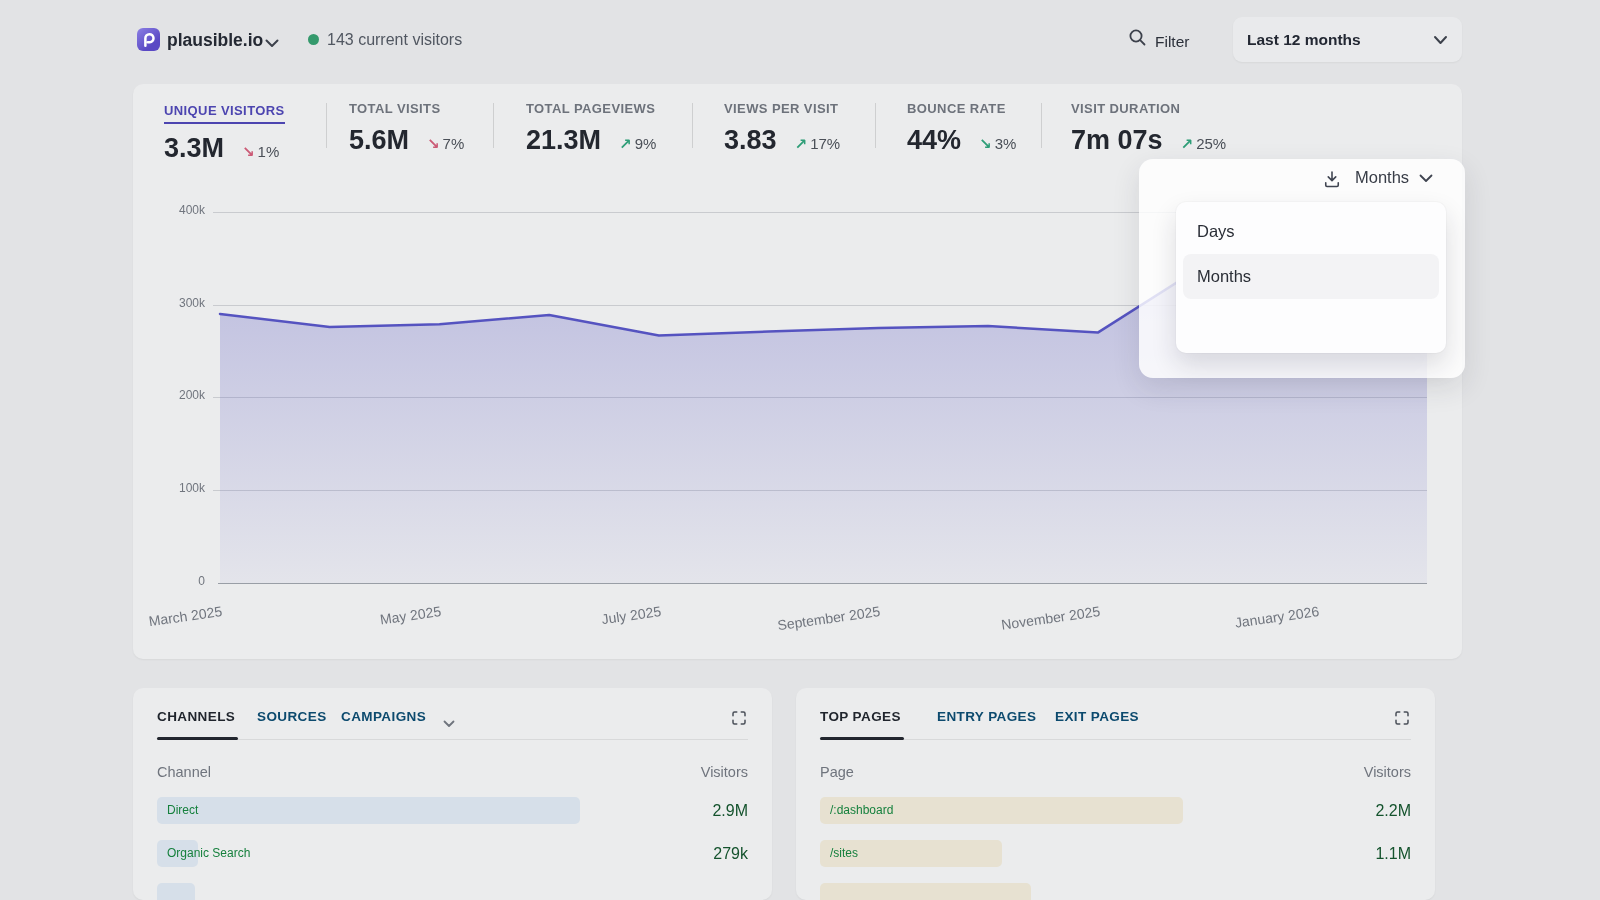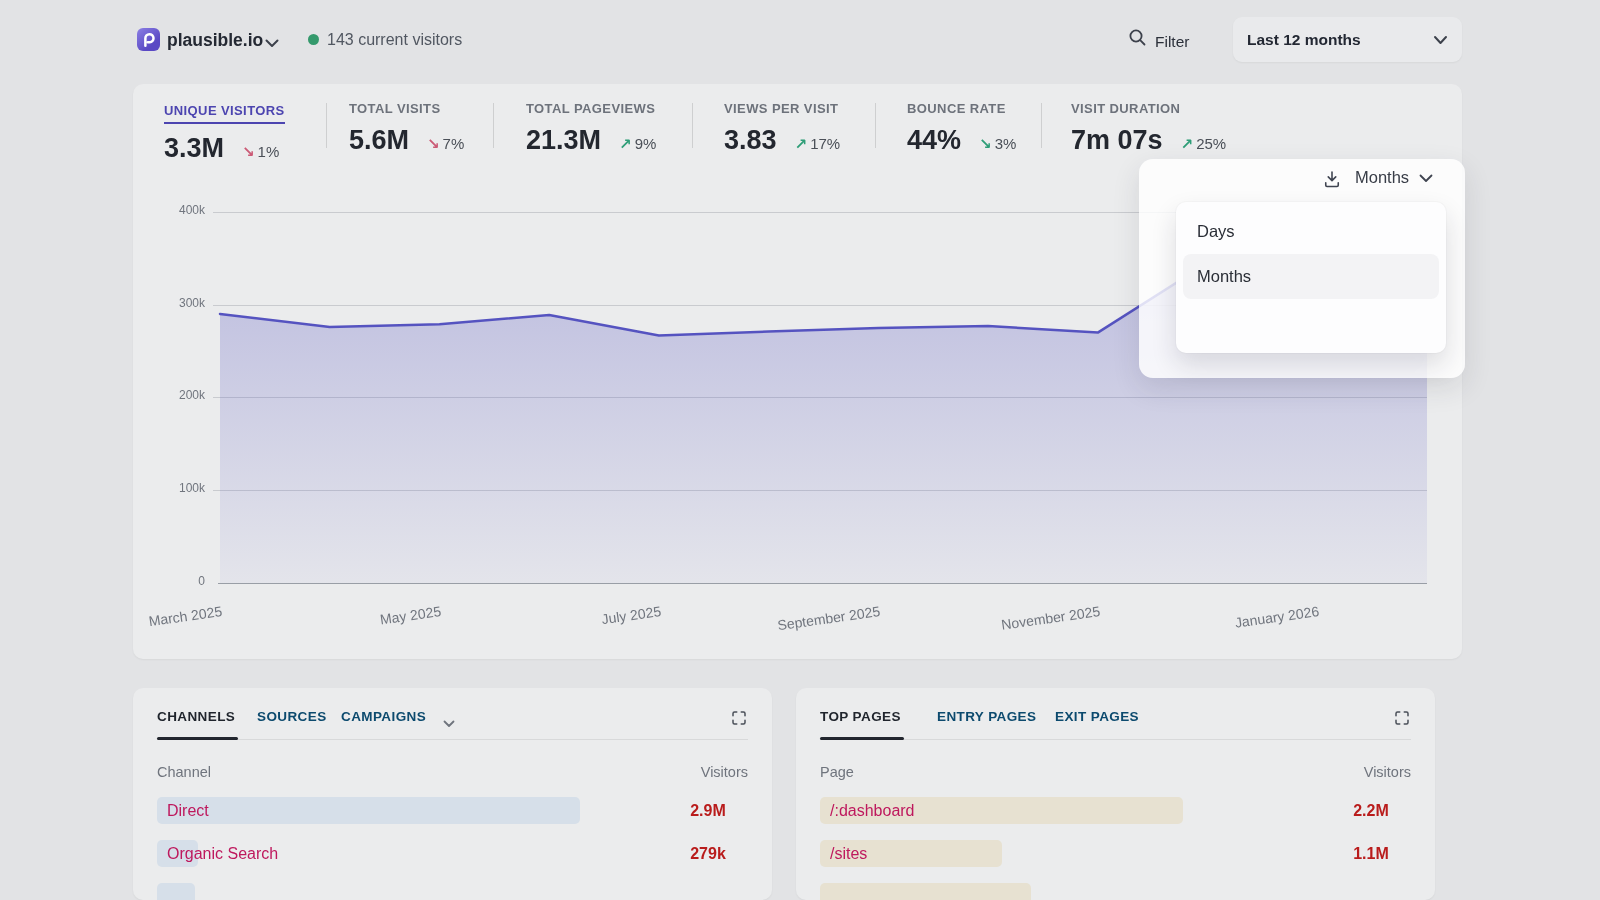--- a/index.html
+++ b/index.html
@@ -62,22 +62,22 @@
   
   .panel{top:688px;width:639px;height:212px;background:#ebeced;border-radius:10px;
          box-shadow:0 1px 2px rgba(0,0,0,0.05);}
   .lp{left:133px;} .rp{left:796px;}
   .tab{top:709px;font-size:13.5px;font-weight:bold;letter-spacing:.4px;color:#0c4a6e;white-space:nowrap;cursor:pointer;}
   .tab.active{color:#1f242c;}
   .tab-underline{top:737px;height:3px;background:#23272f;border-radius:2px;}
   .tab-divider{top:739px;height:1px;background:rgba(0,0,0,0.08);}
   .col-head{top:764px;font-size:14.5px;color:#6f747d;}
   .row-bar{height:27px;border-radius:5px;}
-  .row-name{font-size:16px;color:#be185d;line-height:27px;cursor:pointer;}
-  .row-val{font-size:16px;font-weight:700;color:#b91c1c;line-height:27px;text-align:center;width:80px;}
+  .row-name{font-size:12px;color:#15803d;line-height:27px;cursor:pointer;}
+  .row-val{font-size:16px;font-weight:400;color:#14532d;line-height:27px;text-align:right;width:80px;}
   .expand-btn{top:709px;cursor:pointer;}
 </style>
 </head>
 <body>
 
 <div class="page">
 
   <div class="abs logo">
     <svg width="15" height="15" viewBox="0 0 24 24">
       <path d="M7 22 V10 a6.5 6.5 0 1 1 7 6.4 l-3 .1" fill="none" stroke="#ffffff" stroke-width="4" stroke-linecap="round"></path>

